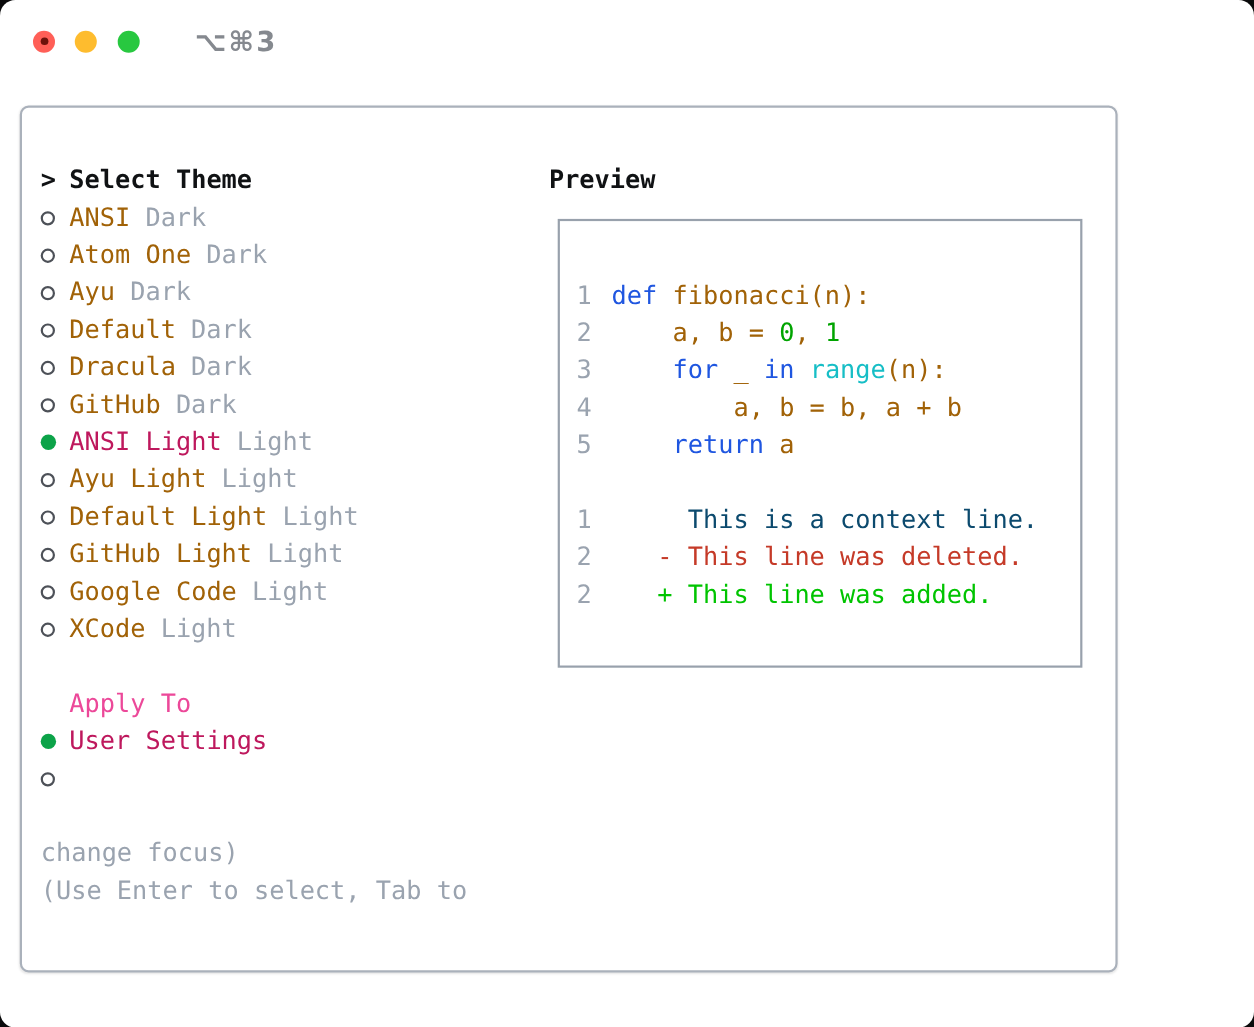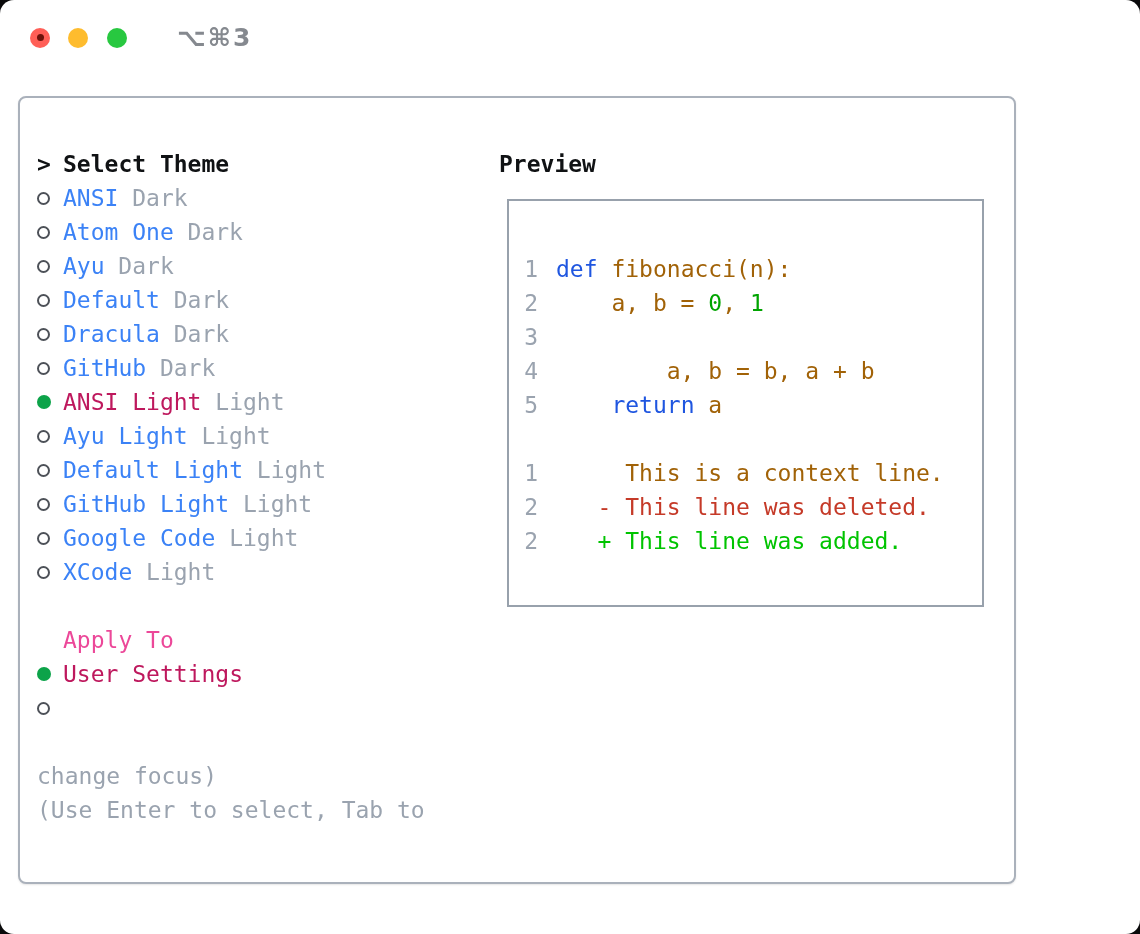--- a/index.html
+++ b/index.html
@@ -29,40 +29,40 @@
   
   .left-col{position:absolute;left:17px;top:49px;width:450px;}
   .row{display:flex;align-items:center;height:34px;white-space:pre;}
   .marker{flex:0 0 26px;width:26px;display:flex;align-items:center;}
   .prompt{font-weight:700;color:#101214;}
   .hdr{font-weight:700;color:#101214;}
   .hdr2{color:#ec4899;}
   .dot{border-radius:50%;}
   .dot.hollow{width:9px;height:9px;border:2px solid#4d5158;background:transparent;}
   .dot.filled{width:14px;height:14px;background:#0ca349;border:0;}
-  .opt .name{color:#3b82f6;}
+  .opt .name{color:#a16207;}
   .opt.selected .name{color:#be185d;}
   .variant{color:#9aa3af;margin-left:0.6em;}
   .help-line{color:#9aa3af;}
   .spacer{height:34px;}
   
   .preview-title{position:absolute;left:479px;top:49px;height:34px;line-height:34px;font-weight:700;color:#101214;}
   .preview-box{
     position:absolute;left:487px;top:101px;width:477px;height:408px;
     border:2px solid #98a1ac;background:#fff;box-sizing:border-box;
   }
   .codewrap{padding:51px 0 0 15px;}
   .crow{display:flex;height:34px;line-height:34px;}
   .ln{flex:0 0 14px;width:14px;text-align:right;margin-right:18px;color:#9aa3af;}
   .codeline{white-space:pre;}
   .tk-keyword{color:#1f56e0;}
   .tk-builtin{color:#17bec6;}
   .tk-number{color:#00a400;}
   .tk-plain{color:#a16207;}
-  .tk-context{color:#a16207;}
+  .tk-context{color:#0c4a6e;}
   .tk-deleted{color:#c53a28;}
   .tk-added{color:#00c400;}
 </style>
 </head>
 <body>
 
 <div class="window">
 
   <div class="titlebar">
     <span class="tl red">
@@ -190,20 +190,21 @@
           <div class="crow">
             <span class="ln">1</span>
             <span class="codeline"><span class="tk-keyword">def</span><span class="tk-plain"> fibonacci(n):</span></span>
           </div>
           <div class="crow">
             <span class="ln">2</span>
             <span class="codeline"><span class="tk-plain">    a, b = </span><span class="tk-number">0</span><span class="tk-plain">, </span><span class="tk-number">1</span></span>
           </div>
           <div class="crow">
             <span class="ln">3</span>
+            <span class="codeline"><span class="tk-plain">    </span><span class="tk-keyword">for</span><span class="tk-plain"> _ </span><span class="tk-keyword">in</span><span class="tk-plain"> </span><span class="tk-builtin">range</span><span class="tk-plain">(n):</span></span>
           </div>
           <div class="crow">
             <span class="ln">4</span>
             <span class="codeline"><span class="tk-plain">        a, b = b, a + b</span></span>
           </div>
           <div class="crow">
             <span class="ln">5</span>
             <span class="codeline"><span class="tk-plain">    </span><span class="tk-keyword">return</span><span class="tk-plain"> a</span></span>
           </div>
           <div class="crow">

